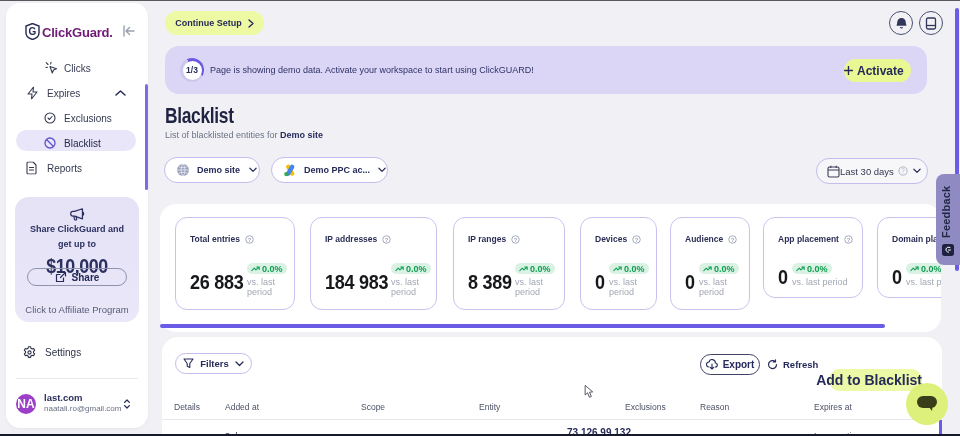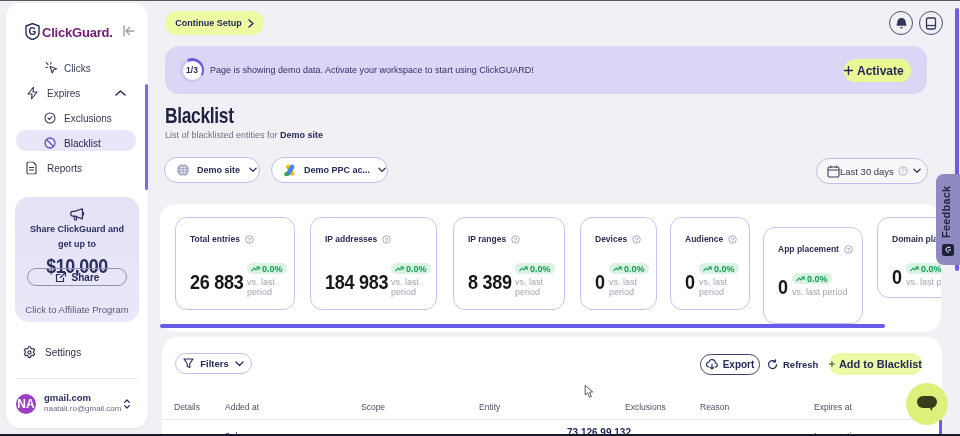--- a/index.html
+++ b/index.html
@@ -63,21 +63,21 @@
 .stat-col { display:flex; flex-direction:column; }
 .green-pill { height:11px; background:#d9f2e3; border-radius:6px; display:flex; align-items:center; padding:0 4px; gap:2px; font-size:9px; font-weight:700; color:#0f9d50; width:fit-content; }
 .vs { font-size:9px; color:#a2a7b3; line-height:10.5px; margin-top:2.5px; white-space:nowrap; }
 .hscroll { left:160px; top:324px; width:725px; height:4px; background:#6b5ce7; border-radius:2px; }
 
 
 .table-card { left:162px; top:337px; width:780px; height:97px; background:#fff; border-radius:16px 16px 0 0; }
 .tbtn { position:absolute; top:16px; height:21px; border:1px solid #c3bcec; border-radius:11px; background:#fff; display:flex; align-items:center; justify-content:center; gap:6px; font-size:9.5px; font-weight:700; color:#252a58; }
 .export-btn { position:absolute; top:17px; left:538px; width:60px; height:21px; border:1px solid #3f4266; border-radius:11px; display:flex; align-items:center; justify-content:center; gap:5px; font-size:10px; font-weight:700; color:#252a58; }
 .refresh-btn { position:absolute; top:17px; left:605px; height:21px; display:flex; align-items:center; gap:5px; font-size:9.5px; font-weight:700; color:#252a58; }
-.add-btn { position:absolute; top:16px; left:667px; width:93px; height:22px; background:#ecf9a6; border-radius:12px; display:flex; align-items:center; justify-content:flex-start; gap:4px; font-size:11px; font-weight:700; color:#252a58; }
+.add-btn { position:absolute; top:32px; left:667px; width:93px; height:22px; background:#ecf9a6; border-radius:12px; display:flex; align-items:center; justify-content:flex-end; gap:4px; font-size:14px; font-weight:700; color:#252a58; }
 .th { position:absolute; top:402px; font-size:8.5px; color:#4d5266; }
 .thline { left:162px; top:419px; width:780px; height:1px; background:#e5e7ec; }
 .vscroll2 { left:939px; top:420px; width:3px; height:14px; background:#6b5ce7; }
 .rscroll { left:955px; top:8px; width:4px; height:263px; background:#6b5ce7; border-radius:2px; }
 
 
 .feedback { left:936px; top:174px; width:24px; height:91px; background:#8f8ac2; border-radius:8px 0 0 8px; }
 .feedback-label { position:absolute; left:4px; top:64px; transform:rotate(-90deg); transform-origin:left top; font-size:11px; font-weight:700; color:#232746; white-space:nowrap; letter-spacing:.2px; }
 
 
@@ -154,21 +154,21 @@
 
 <div class="abs settings-row">
   <svg width="13" height="13" viewBox="0 0 13 13">
       <path d="M5.4 0.8 h2.2 l.3 1.5 a4.5 4.5 0 0 1 1.2.7 l1.5-.5 1.1 1.9 -1.2 1 a4.5 4.5 0 0 1 0 1.4 l1.2 1 -1.1 1.9 -1.5-.5 a4.5 4.5 0 0 1 -1.2.7 l-.3 1.5 h-2.2 l-.3-1.5 a4.5 4.5 0 0 1 -1.2-.7 l-1.5.5 -1.1-1.9 1.2-1 a4.5 4.5 0 0 1 0-1.4 l-1.2-1 1.1-1.9 1.5.5 a4.5 4.5 0 0 1 1.2-.7 Z" stroke="#2e3349" stroke-width="1.1" fill="none" stroke-linejoin="round"></path>
       <circle cx="6.5" cy="6.5" r="1.6" stroke="#2e3349" stroke-width="1.1" fill="none"></circle>
     </svg>
   Settings
 </div>
 <div class="abs divider"></div>
 <div class="abs avatar">NA</div>
-<div class="abs acct-name">gmail.com</div>
+<div class="abs acct-name">last.com</div>
 <div class="abs acct-mail">naatali.ro@gmail.com</div>
 <svg class="abs acct-chev" width="8" height="12" viewBox="0 0 10 14">
     <path d="M2 5 L5 2 L8 5 M2 9 L5 12 L8 9" stroke="#252a58" stroke-width="1.6" fill="none" stroke-linecap="round" stroke-linejoin="round"></path>
   </svg>
 
 <div class="abs setup-btn">Continue Setup <svg width="6" height="9" viewBox="0 0 6 9">
       <path d="M1 1 L5 4.5 L1 8" stroke="#252a58" stroke-width="1.4" fill="none" stroke-linecap="round" stroke-linejoin="round"></path>
     </svg></div>
 <div class="abs iconbtn" style="left:889px;">
     <svg width="13" height="13" viewBox="0 0 13 13">
@@ -301,21 +301,21 @@
     <div class="num-row">
         <span class="bignum" style="width:11px;">0</span>
       <span class="stat-col">
           <span class="green-pill"><svg width="9" height="6" viewBox="0 0 11 7">
               <path d="M1 5.5 L4 2.5 L6 4.5 L10 1 M7 1 H10 V4" stroke="#0f9d50" stroke-width="1.3" fill="none" stroke-linecap="round" stroke-linejoin="round"></path>
             </svg>0.0%</span>
       <span class="vs">vs. last<br>period</span>
         </span>
     </div>
   </div>
-  <div class="card" style="left:603px; width:100px; height:97px;margin-top:10px;">
+  <div class="card" style="left:603px; width:100px; height:81px;">
     <div class="card-title">App placement <svg width="9" height="9" viewBox="0 0 11 11">
           <circle cx="5.5" cy="5.5" r="4.6" stroke="#9aa0b5" stroke-width="1.1" fill="none"></circle>
           <text x="5.5" y="8" font-size="7" fill="#9aa0b5" text-anchor="middle">?</text>
         </svg></div>
     <div class="num-row">
         <span class="bignum zero" style="width:11px;">0</span>
       <span class="stat-col">
           <span class="green-pill"><svg width="9" height="6" viewBox="0 0 11 7">
               <path d="M1 5.5 L4 2.5 L6 4.5 L10 1 M7 1 H10 V4" stroke="#0f9d50" stroke-width="1.3" fill="none" stroke-linecap="round" stroke-linejoin="round"></path>
             </svg>0.0%</span>

